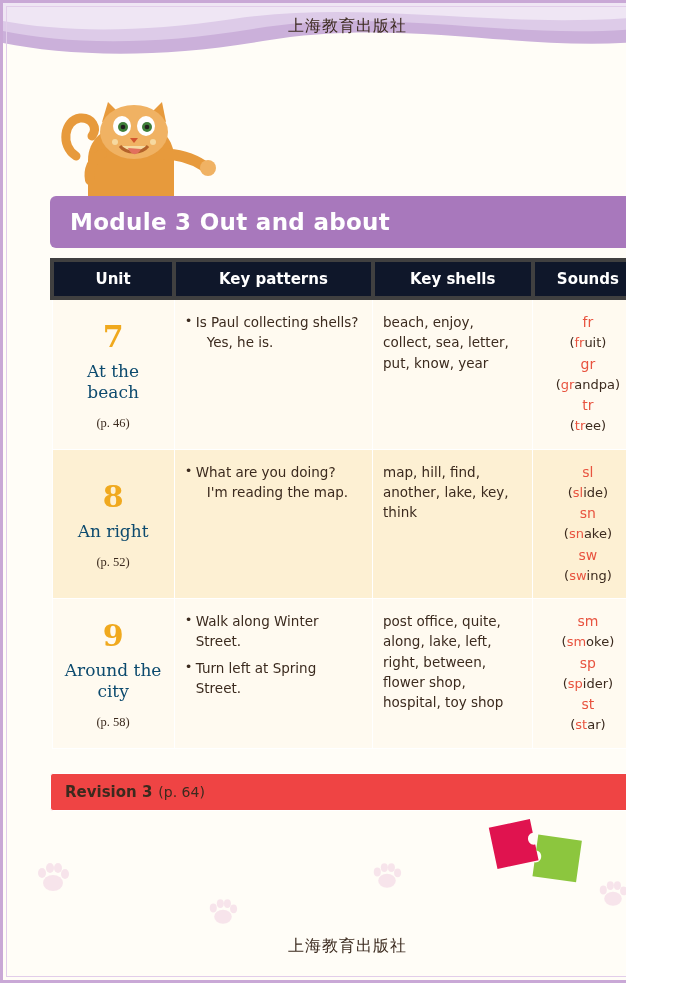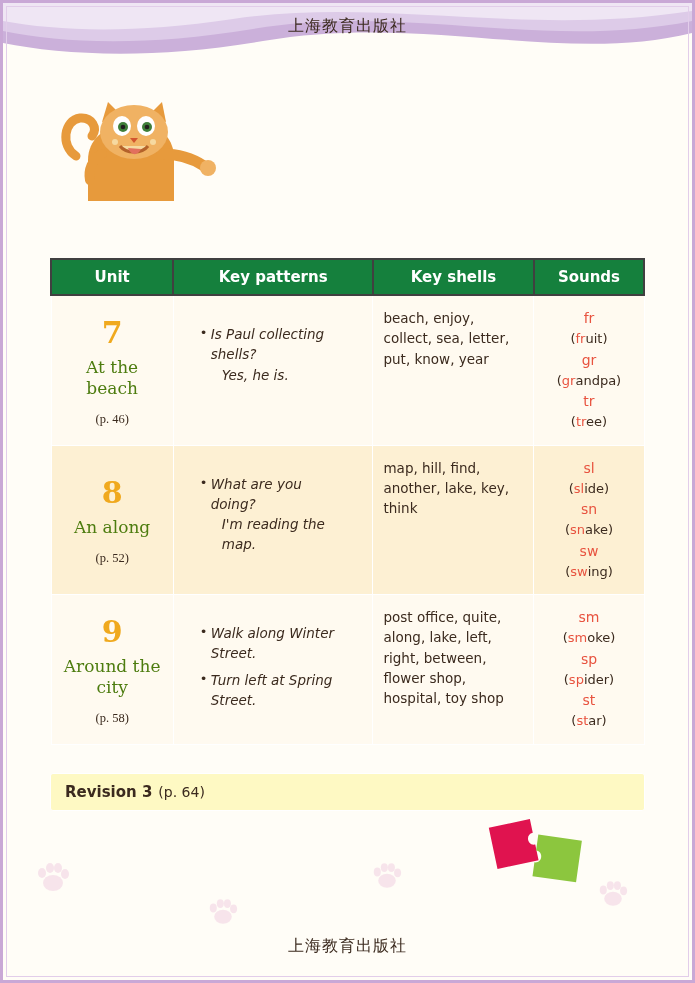--- a/index.html
+++ b/index.html
@@ -8,21 +8,21 @@
   }
   body {
     width: 695px;
     height: 983px;
     font-family: "DejaVu Sans", sans-serif;
     background: #ffffff;
     overflow: hidden;
   }
   .page {
     position: relative;
-    width: 695px;
+    width: 626px;
     height: 983px;
     background: #fffdf7;
     box-sizing: border-box;
     overflow: hidden;
   }
   
   .frame-border {
     position: absolute;
     left: 0; top: 0;
     width: 695px; height: 983px;
@@ -105,26 +105,26 @@
   
   .tbl {
     position: absolute;
     left: 50px;
     top: 258px;
     width: 595px;
     border-collapse: collapse;
     table-layout: fixed;
   }
   .tbl th {
-    background: #15803d;
+    background: #0f172a;
     color: #ffffff;
     font-size: 15px;
     font-weight: bold;
     height: 32px;
-    border: 2px solid #404040;
+    border: 4px solid #404040;
     text-align: center;
     font-family: "DejaVu Sans", sans-serif;
   }
   .tbl td {
     border: 1px solid #ffffff;
     vertical-align: top;
     padding: 12px 10px;
     font-size: 13.5px;
     color: #3b2a1e;
     line-height: 1.5;
@@ -144,36 +144,35 @@
   }
   .unit-num {
     font-size: 30px;
     color: #f0a91e;
     font-weight: bold;
     font-family: "DejaVu Serif", serif;
     line-height: 1.1;
   }
   .unit-name {
     font-size: 17px;
-    color: #4d7c0f;
+    color: #0c4a6e;
     margin-top: 8px;
     font-family: "DejaVu Serif", serif;
     line-height: 1.25;
   }
   .unit-page {
     font-size: 12.5px;
     color: #3b2a1e;
     margin-top: 10px;
     font-family: Liberation Serif, serif;
   }
   .pat-list {
-    margin: 16px;
+    margin: 0;
     padding: 0;
     list-style: none;
-    font-style: italic;
   }
   .pat-list li {
     position: relative;
     padding-left: 11px;
     margin-bottom: 6px;
   }
   .pat-list li::before {
     content: "•";
     position: absolute;
     left: 0;
@@ -191,21 +190,21 @@
     color: #3b2a1e;
     font-size: 13px;
   }
   .snd-sub .hl { color: #e8533f; }
   
   .bottom-bar {
     position: absolute;
     left: 50px;
     width: 595px;
     height: 38px;
-    background: #fef9c3;
+    background: #ef4444;
     border-radius: 3px;
     display: flex;
     align-items: center;
     padding-left: 14px;
     box-sizing: border-box;
     border: 1px solid #ffffff;
   }
   .bb-title {
     font-size: 15px;
     font-weight: bold;
@@ -294,20 +293,23 @@
     <circle cx="89" cy="31" r="2.3" fill="#21201e"></circle>
 
     <path d="M72,42 L80,42 L76,47 Z" fill="#d2552f"></path>
     <path d="M62,50 C68,58 84,58 90,50" stroke="#b4622a" stroke-width="3" fill="#f6d9a0"></path>
     <path d="M70,52 C73,60 80,60 83,53 Z" fill="#e2705d"></path>
 
     <circle cx="57" cy="46" r="3" fill="#f6d9a0"></circle>
     <circle cx="95" cy="46" r="3" fill="#f6d9a0"></circle>
   </svg>
 
+  <div class="module-bar">
+    <span class="module-bar-text">Module 3  Out and about</span>
+  </div>
 
   <table class="tbl">
     <thead>
       <tr>
         <th class="col-unit">Unit</th>
         <th class="col-pat">Key patterns</th>
         <th class="col-words">Key shells</th>
         <th class="col-snd">Sounds</th>
       </tr>
     </thead>
@@ -340,21 +342,21 @@
           <div class="snd-item">
             <div class="snd-head">tr</div>
             <div class="snd-sub"><span>(</span><span class="hl">tr</span><span>ee)</span></div>
           </div>
         </td>
       </tr>
 
       <tr class="row-b">
         <td class="unit-cell">
           <div class="unit-num">8</div>
-          <div class="unit-name">An along</div>
+          <div class="unit-name">An right</div>
           <div class="unit-page">(p. 52)</div>
         </td>
         <td>
           <ul class="pat-list">
             <li>
               <span>What are you doing?</span>
               <span class="pat-line2">I'm reading the map.</span>
             </li>
           </ul>
         </td>

